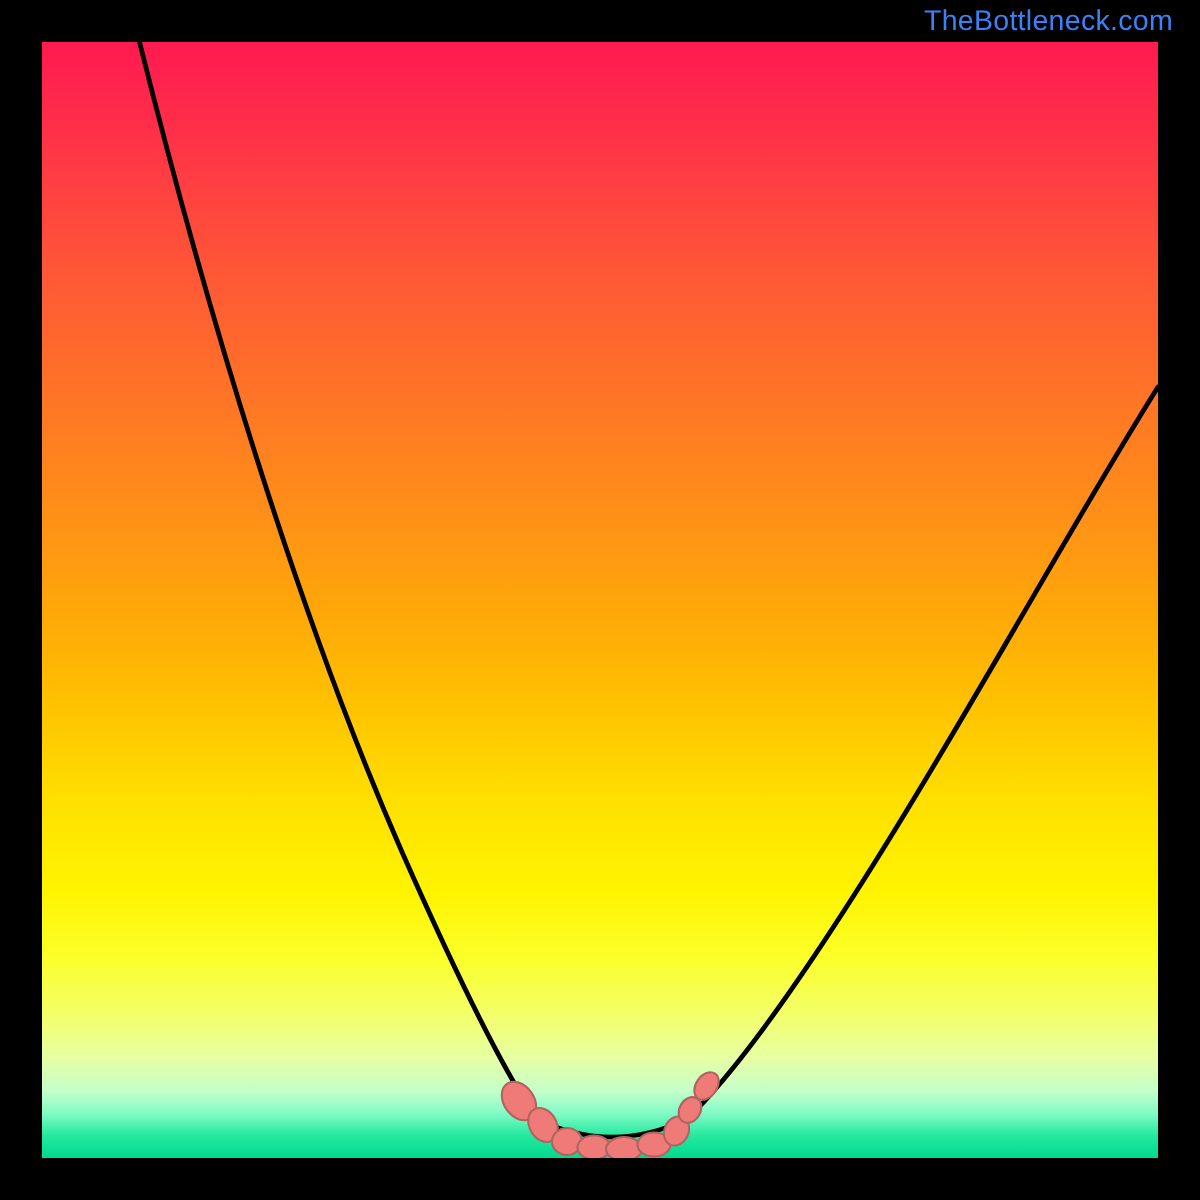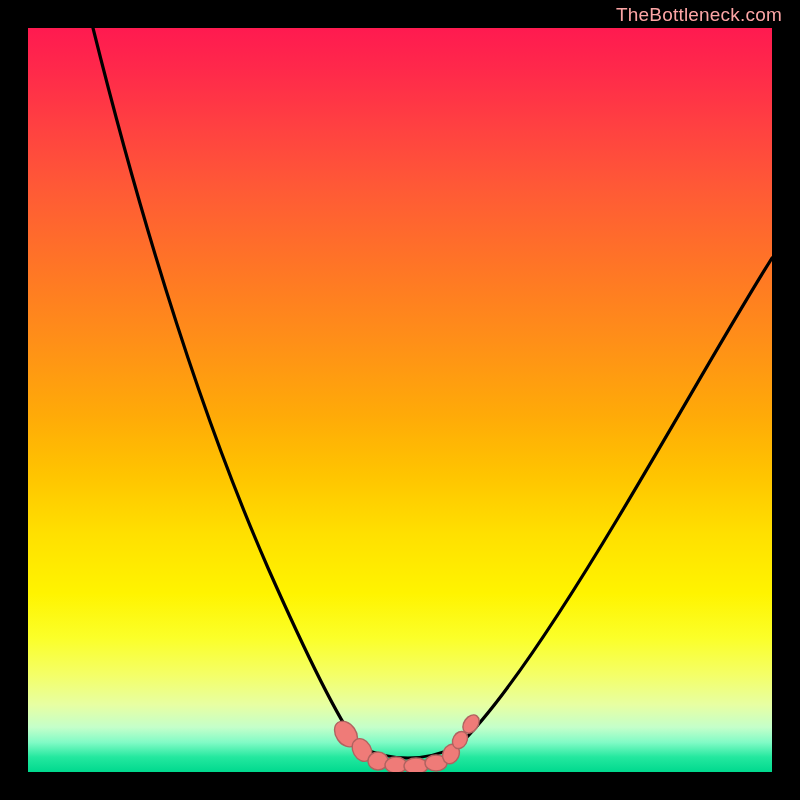--- a/index.html
+++ b/index.html
@@ -49,21 +49,21 @@
     );
   }
   svg.curves {
     position: absolute;
     inset: 0;
   }
   .watermark {
     position: absolute;
     top: 4px;
     right: 18px;
-    color: #fca5a5;
+    color: #3b82f6;
     font-size: 19px;
     font-weight: 500;
     letter-spacing: 0.2px;
     white-space: nowrap;
   }
 </style>
 </head>
 <body>
 
 <div class="frame">

